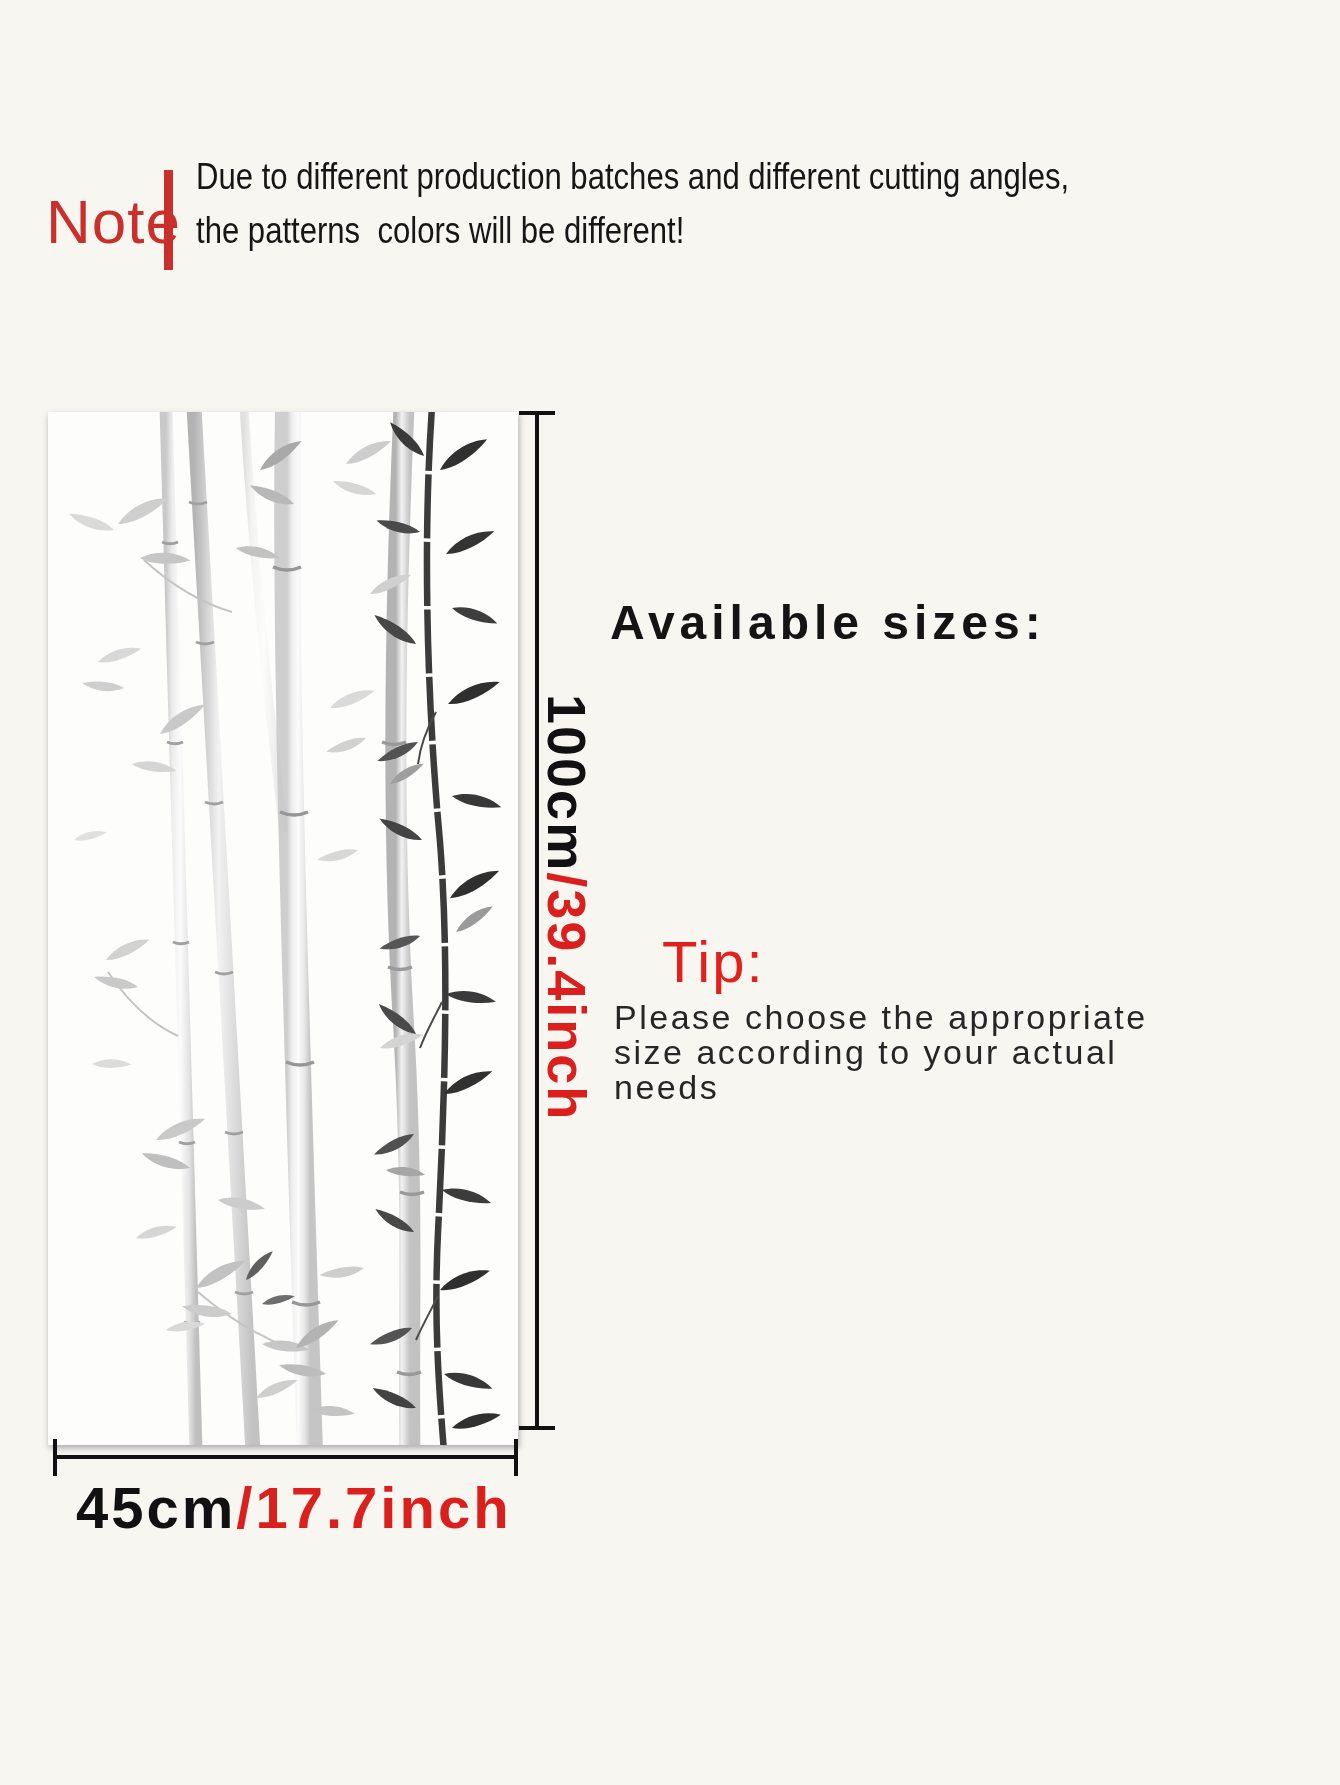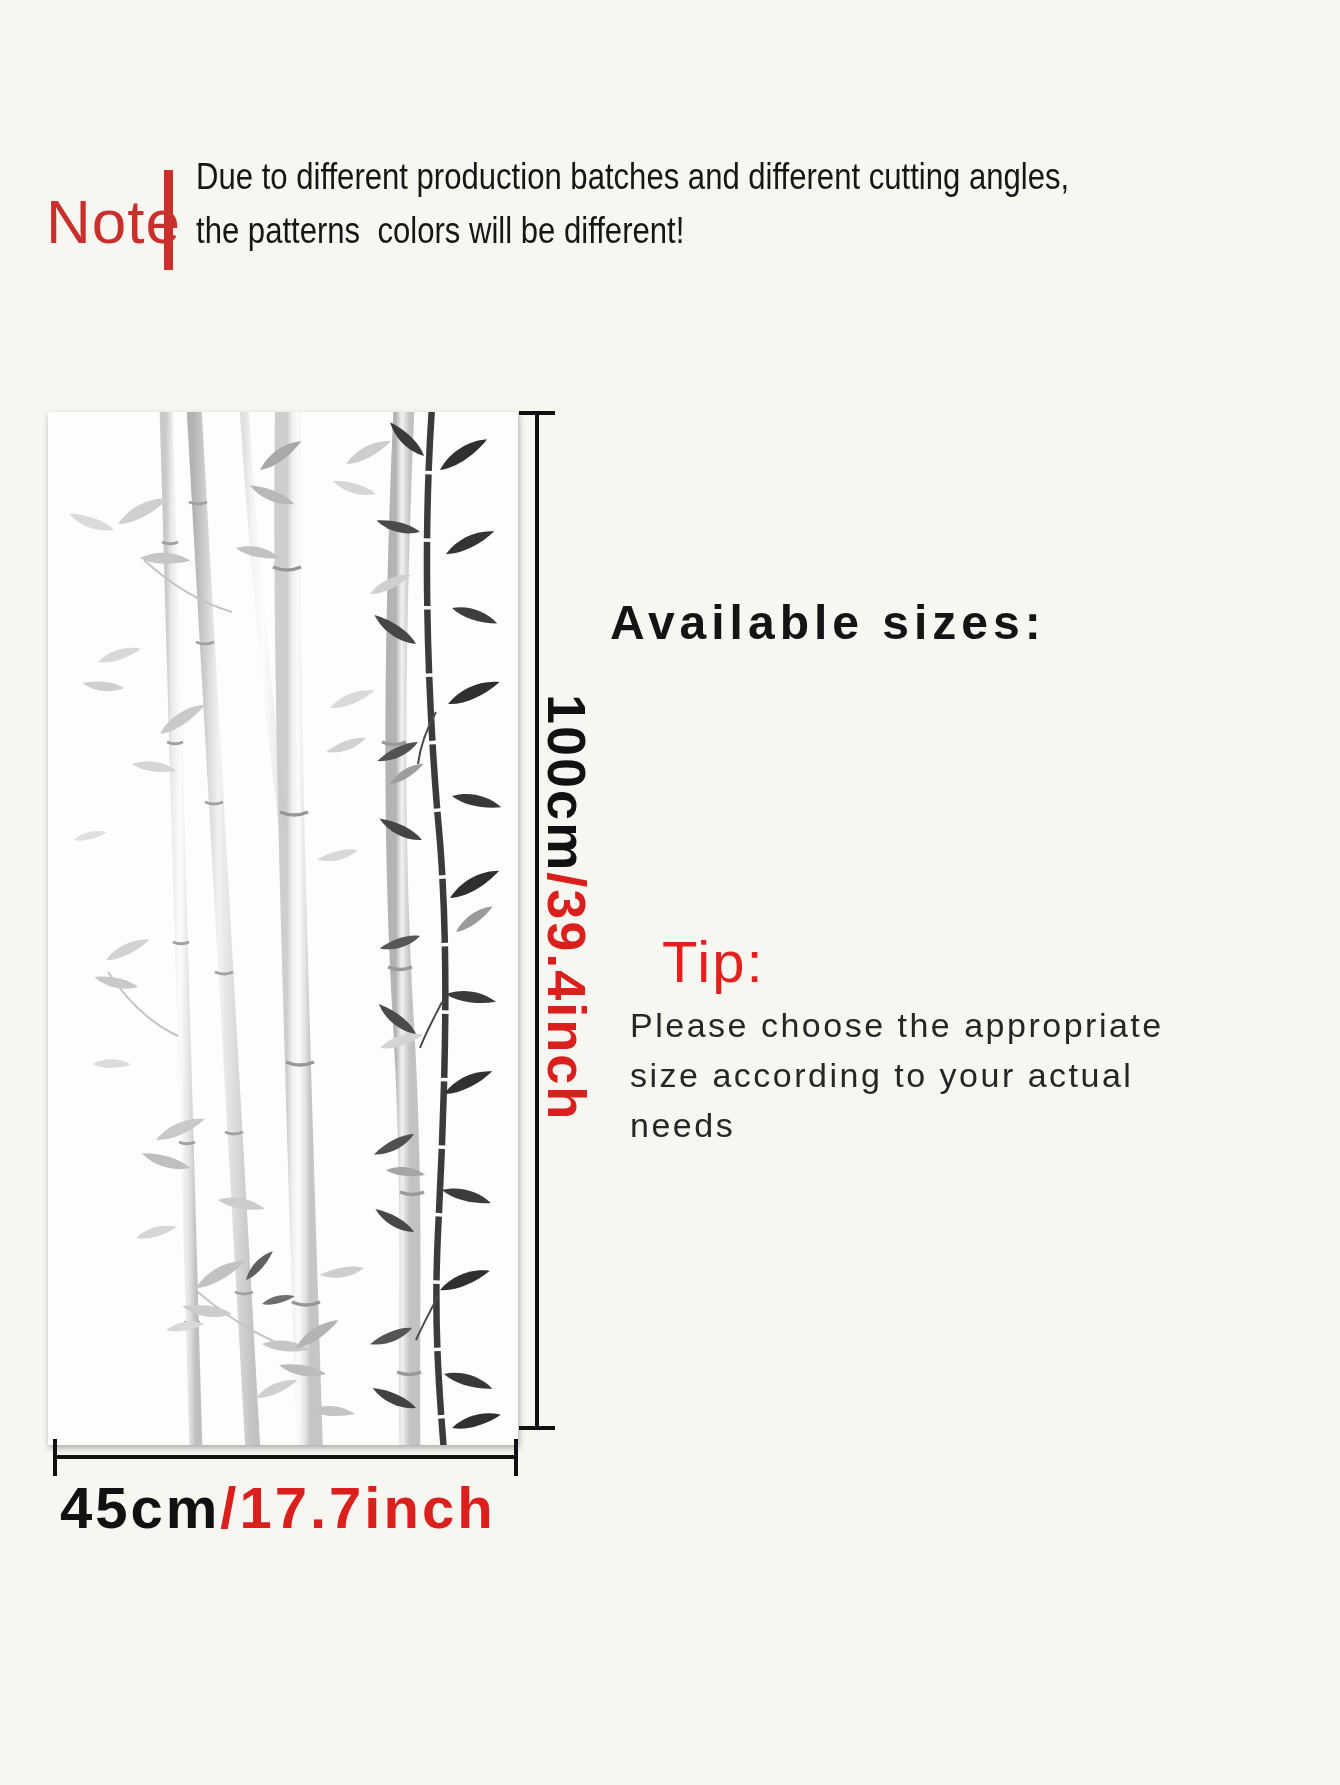--- a/index.html
+++ b/index.html
@@ -43,42 +43,42 @@
     writing-mode:vertical-rl; line-height:1.05;
     font-size:54px; font-weight:bold; letter-spacing:2px; color:#111;
     white-space:nowrap;
   }
   .dim-inch{color:#da1f1c;}
   
   .h-line{position:absolute; left:55px; top:1455px; width:462px; height:4px; background:#111;}
   .h-tick-left{position:absolute; left:53px; top:1439px; width:4px; height:37px; background:#111;}
   .h-tick-right{position:absolute; left:514px; top:1439px; width:4px; height:37px; background:#111;}
   .w-dim-label{
-    position:absolute; left:60px; top:1474px;
+    position:absolute; left:76px; top:1474px;
     font-size:58px; font-weight:bold; letter-spacing:3px; color:#111;
     white-space:nowrap;
     text-align:right;
   }
   
   .sizes-heading{
     position:absolute; left:610px; top:583px;
     font-size:48px; font-weight:bold; letter-spacing:5px; color:#141414;margin-top:12px;
   }
   .size-option{
     position:absolute; left:630px; top:645px;
     font-size:36px; letter-spacing:2px; color:#1f1f1f; white-space:nowrap;
   }
   .size-marker{font-size:26px; letter-spacing:0; vertical-align:4px;}
   .tip-heading{
     position:absolute; left:636px; top:928px;
     font-size:58px; font-weight:normal; letter-spacing:2px; color:#e3201d;margin-left:26px;
   }
   .tip-text{
-    position:absolute; left:630px; top:1000px;
-    font-size:34px; line-height:50px; letter-spacing:2.5px; color:#262626;
+    position:absolute; left:614px; top:1000px;
+    font-size:34px; line-height:35px; letter-spacing:2.5px; color:#262626;
     white-space:pre-wrap;
   }
 </style>
 </head>
 <body>
 
 <div id="canvas">
 
   <div class="note-label">Note</div>
   <div class="note-bar"></div>

